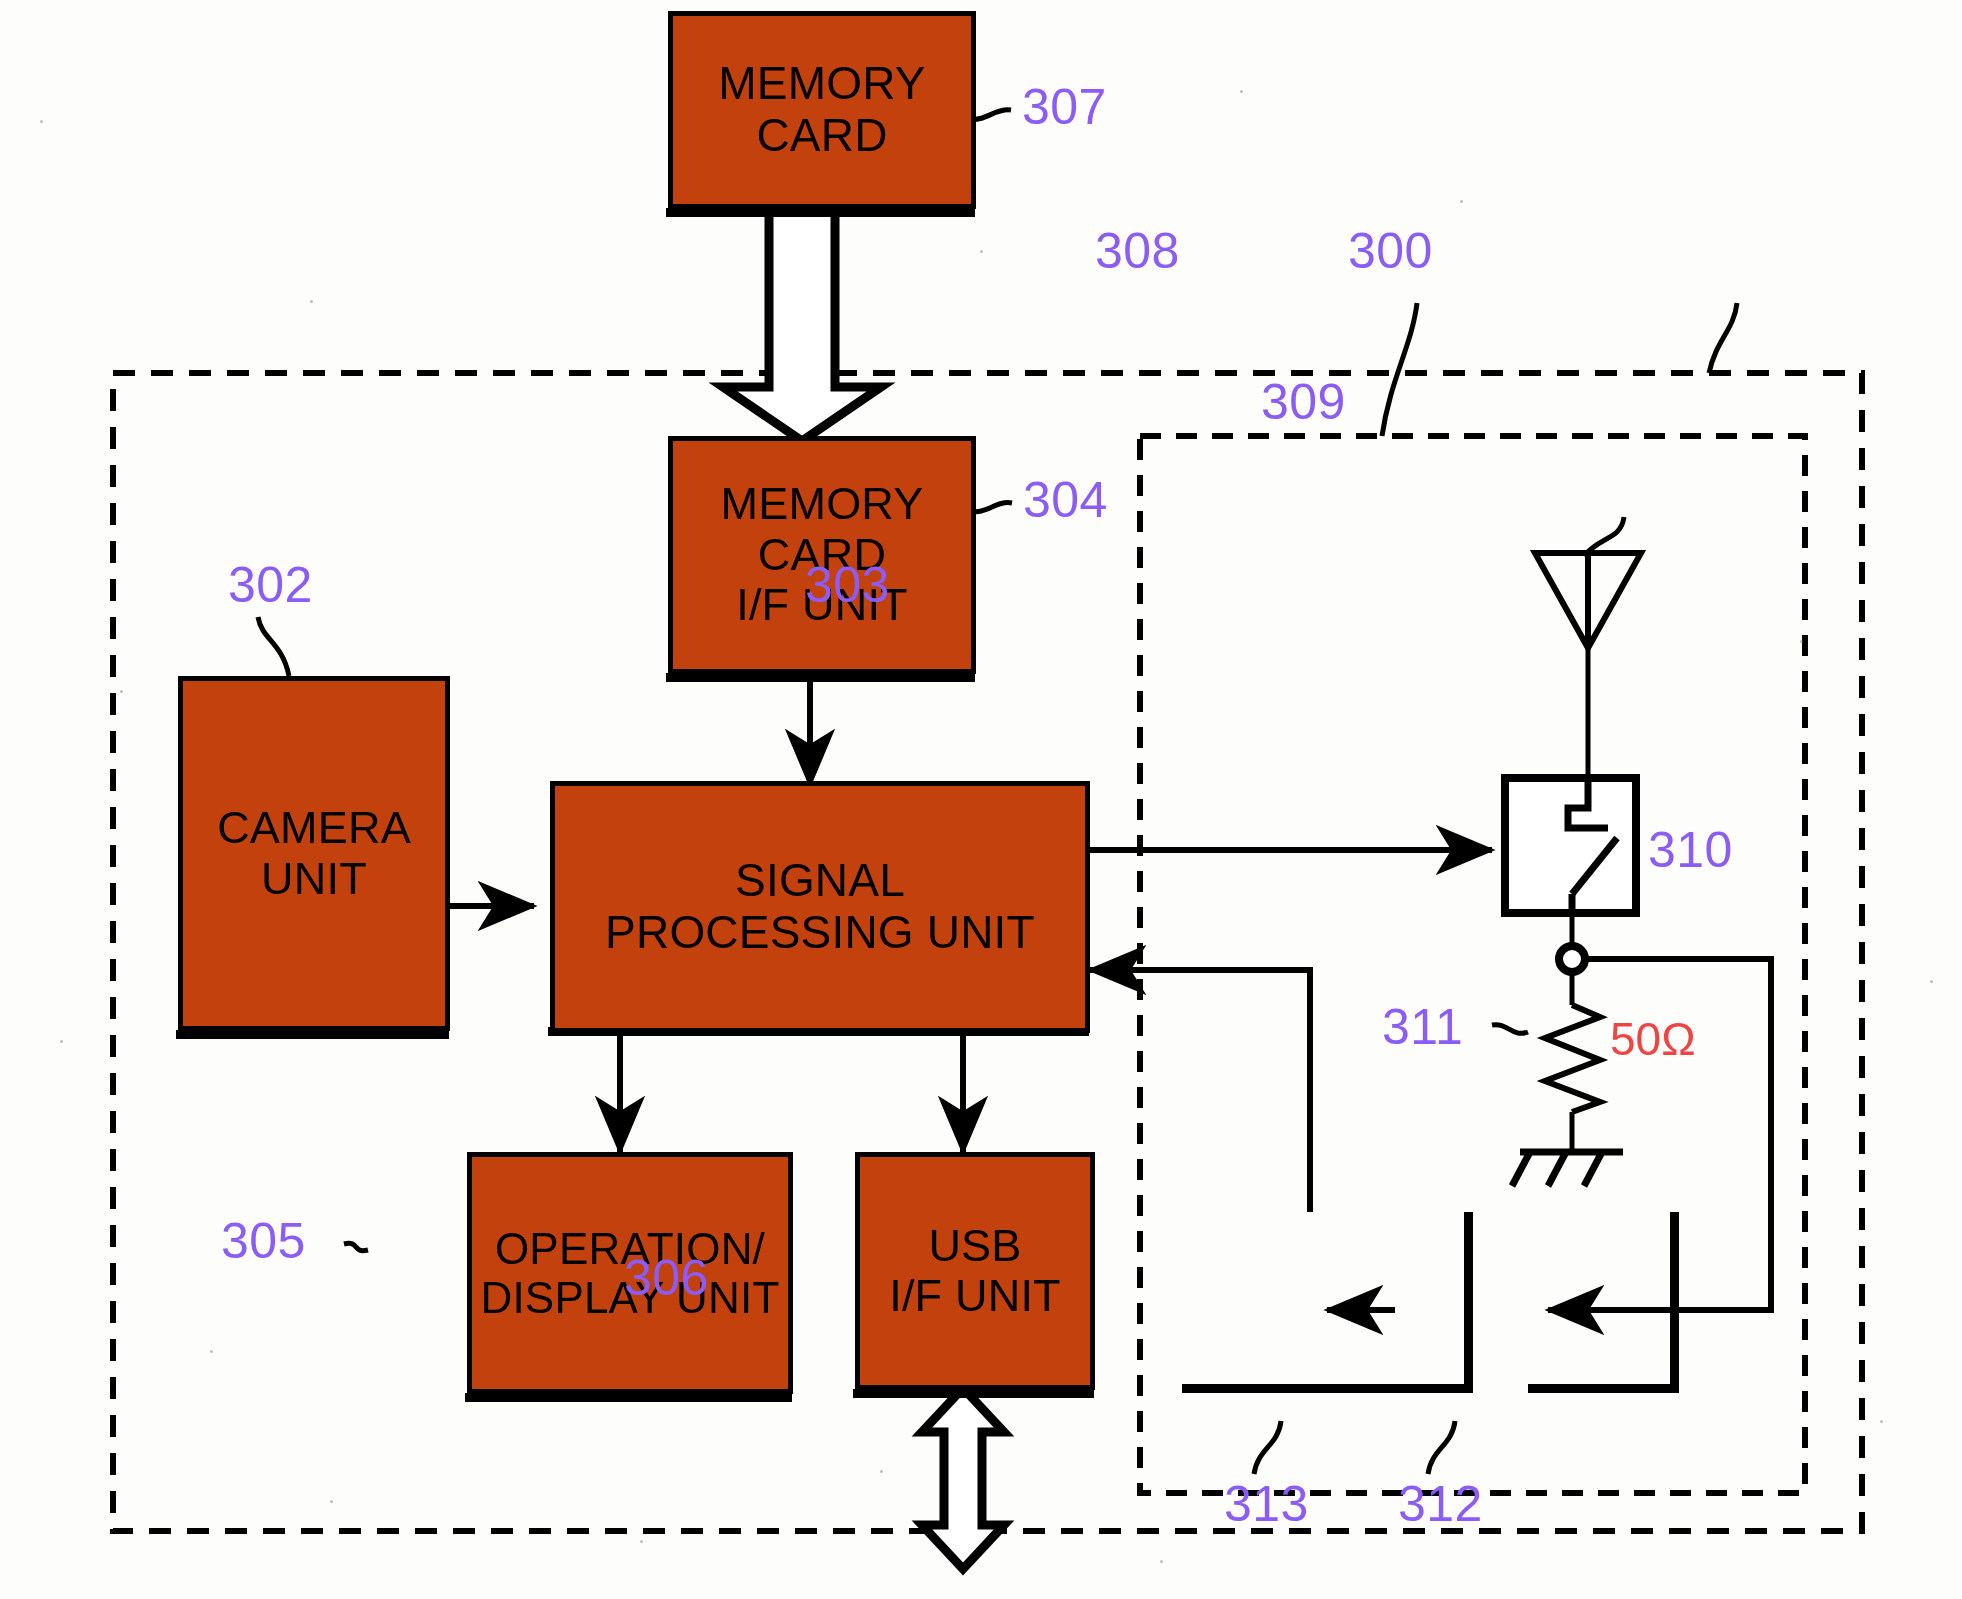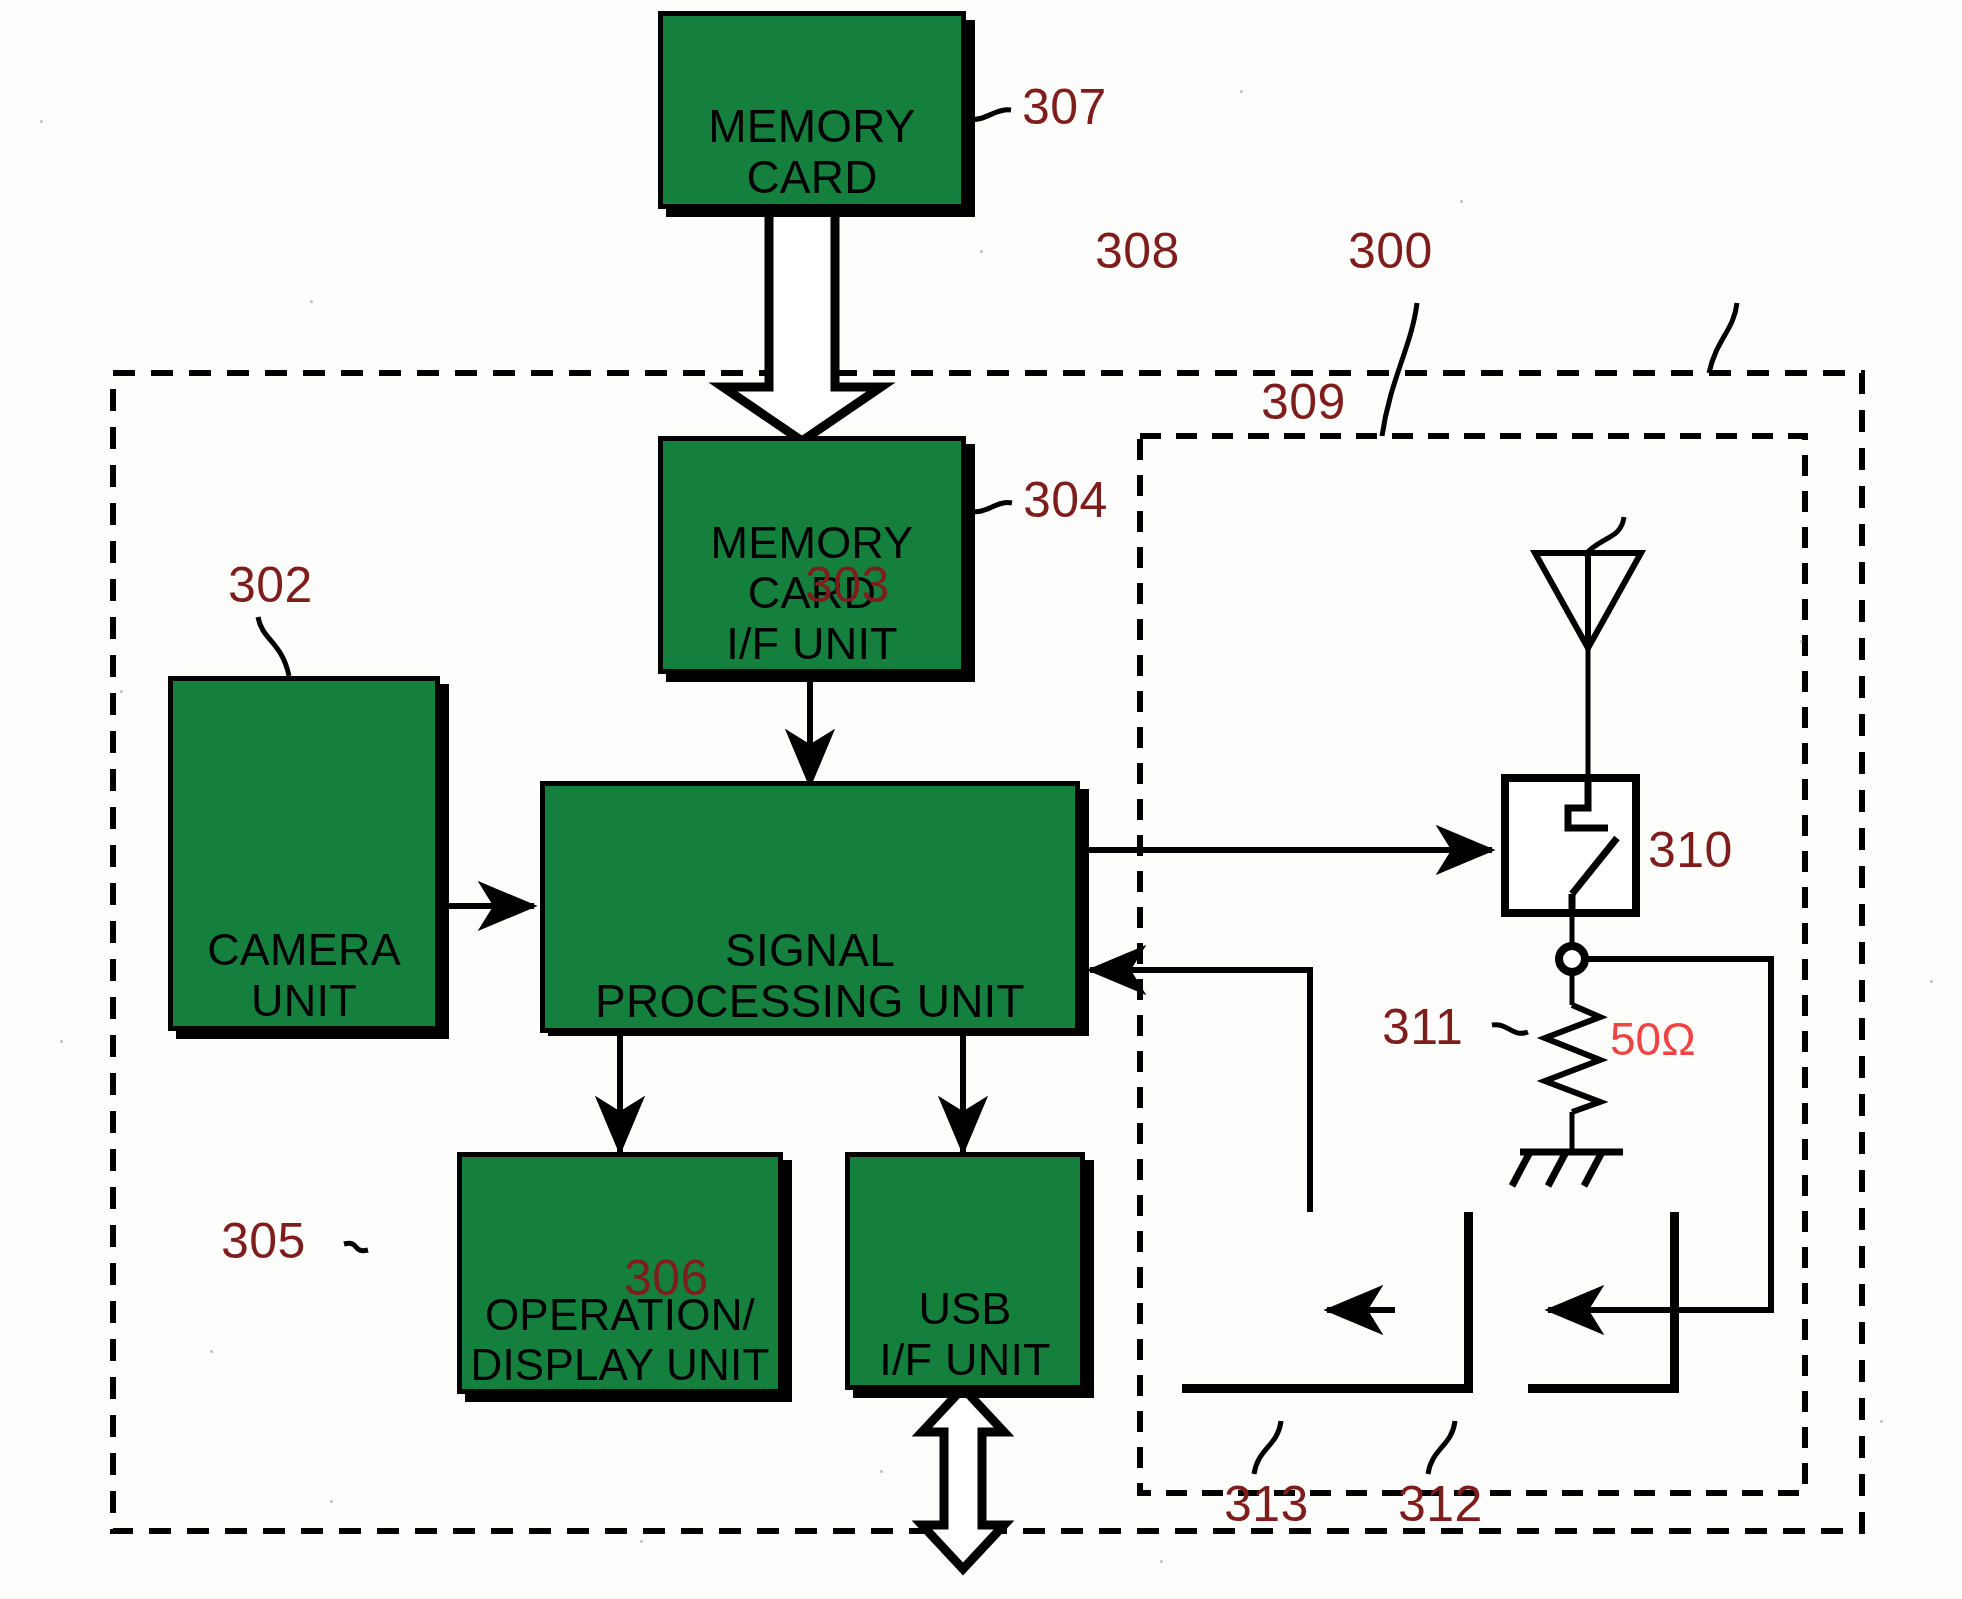--- a/index.html
+++ b/index.html
@@ -17,38 +17,39 @@
   }
   #canvas svg {
     position: absolute;
     left: 0;
     top: 0;
   }
   .blk {
     position: absolute;
     box-sizing: border-box;
     border: 5px solid #000;
-    background: #15803d;
+    background: #c2410c;
     display: flex;
-    align-items: flex-end;
+    align-items: center;
     justify-content: center;
     text-align: center;
     line-height: 1.12;
     color: #000;
     font-weight: 500;
     letter-spacing: 0.2px;
+    margin-left: 10px;
   }
   .blk .lbl { display: block; padding: 0 6px; }
   .shadow {
     position: absolute;
     background: #000;
   }
   .ref {
     position: absolute;
-    color: #7f1d1d;
+    color: #8b5cf6;
     font-size: 50px;
     font-weight: 500;
     white-space: nowrap;
     letter-spacing: 0.5px;
   }
   .ohm {
     position: absolute;
     color: #ef4444;
     font-size: 46px;
     white-space: nowrap;

